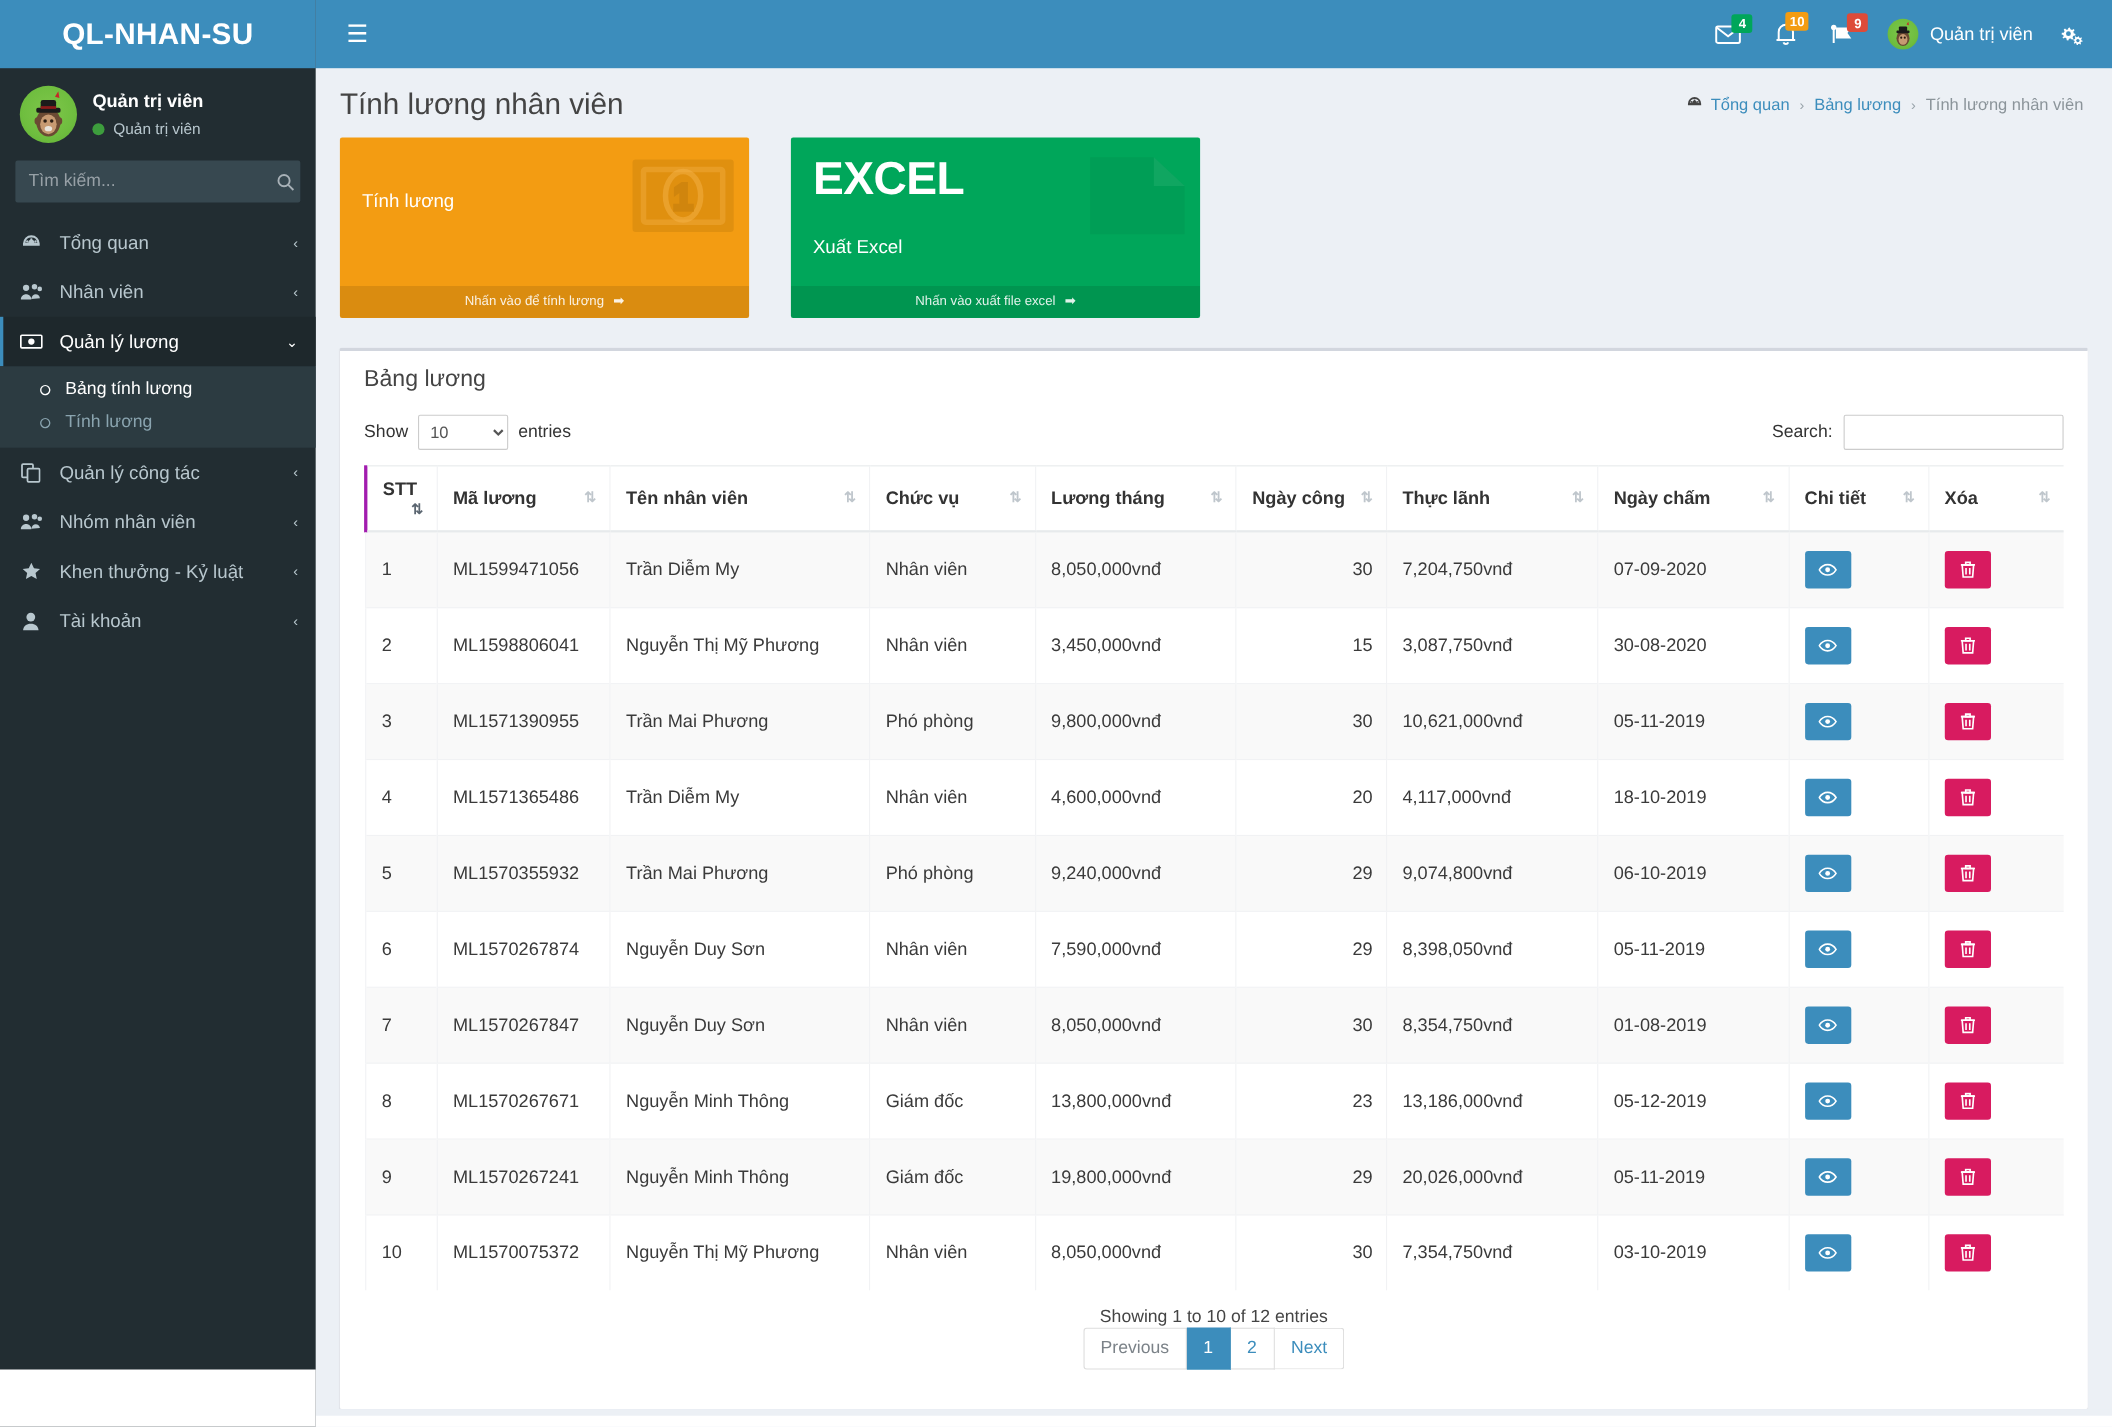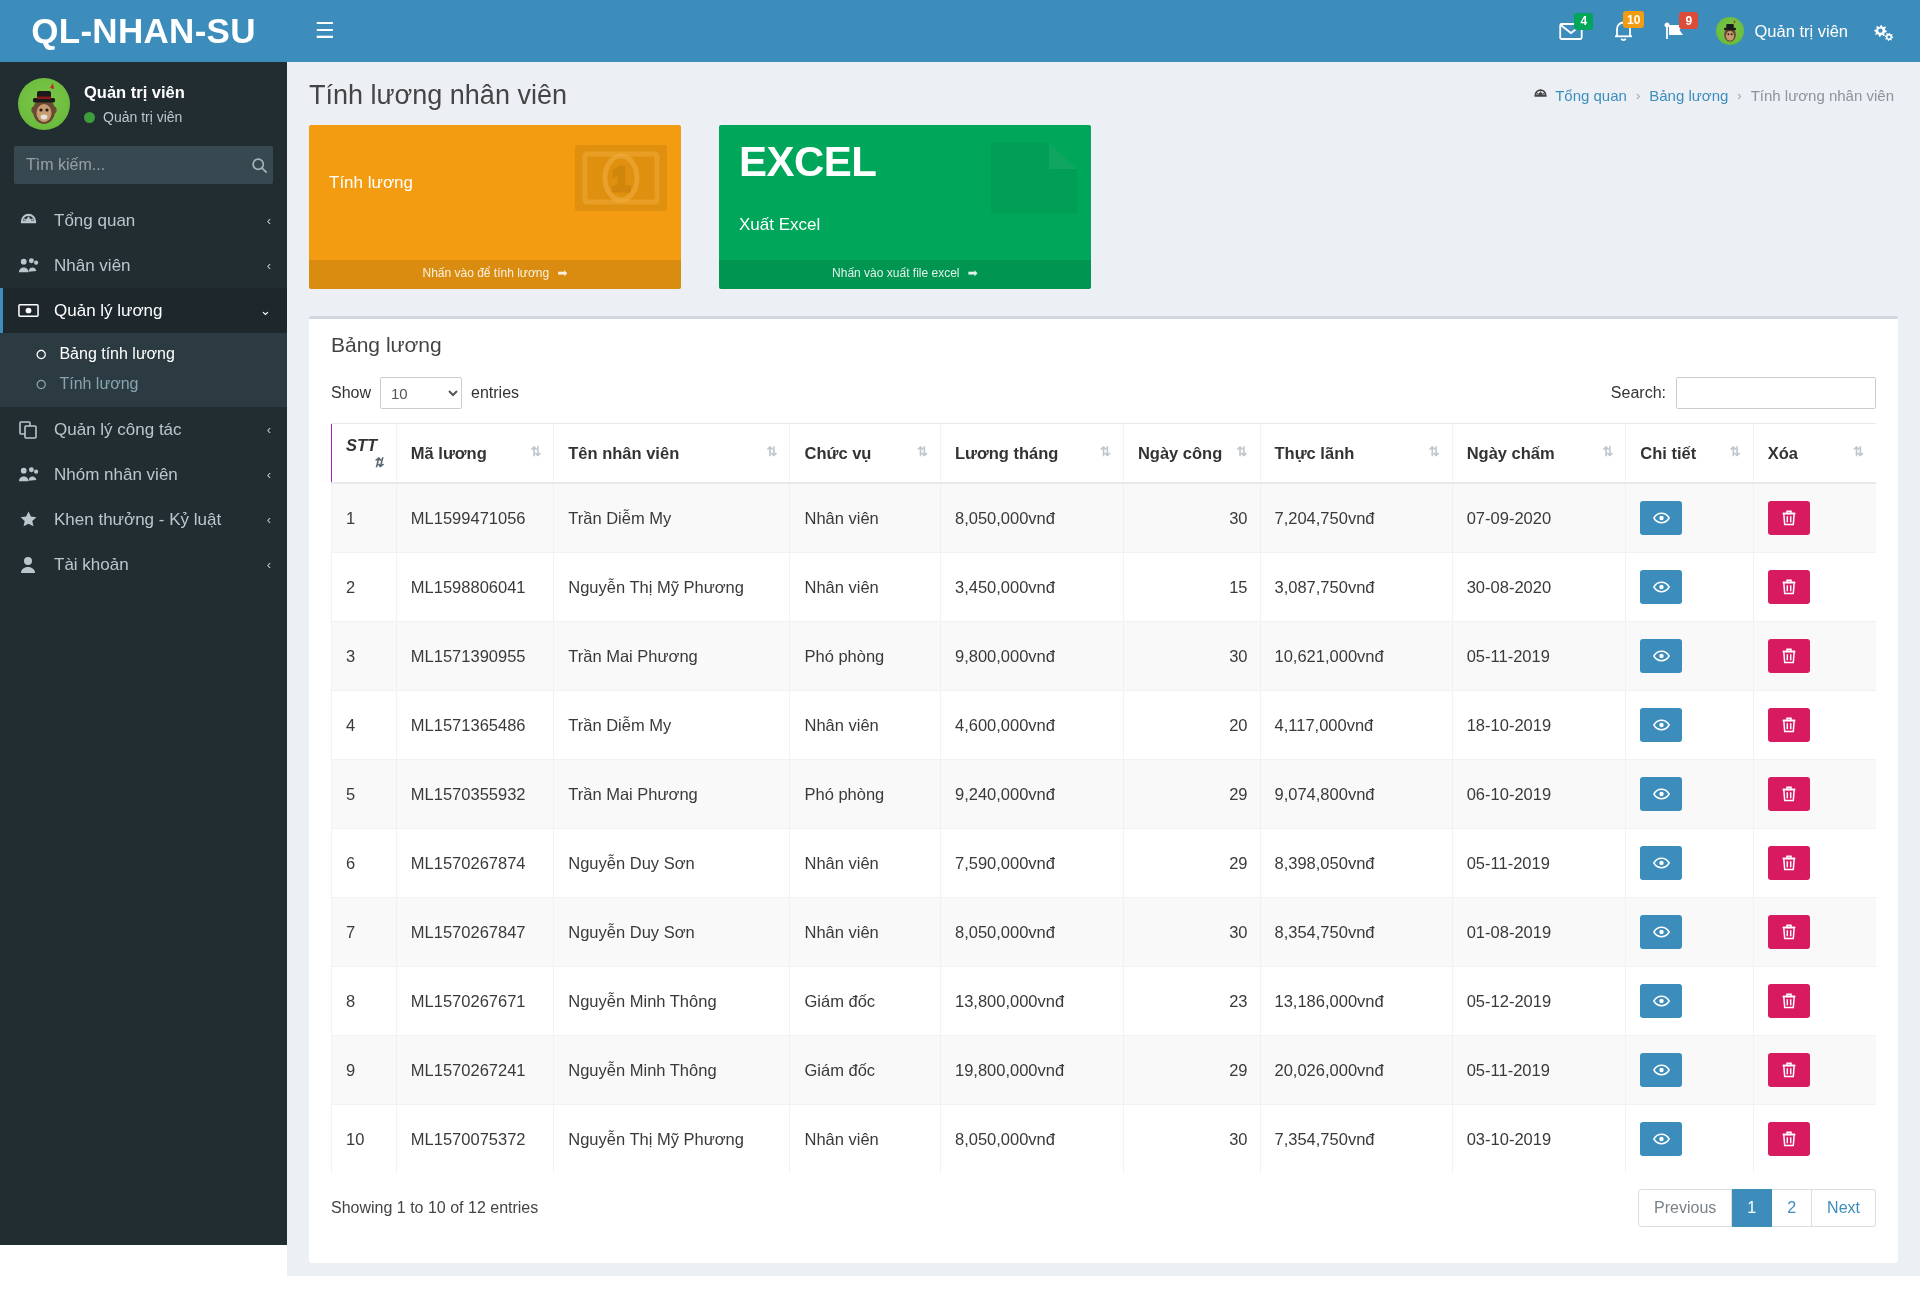--- a/index.html
+++ b/index.html
@@ -19,21 +19,21 @@
     width: 287px; min-width: 287px;
     background: #222d32;
     display: flex; flex-direction: column;
     position: relative;
   }
   .brand {
     height: 62px; min-height: 62px;
     background: #3c8dbc;
     color: #fff;
     display: flex; align-items: center; justify-content: center;
-    font-size: 35px; font-weight: bold;
+    font-size: 27px; font-weight: bold;
     letter-spacing: .3px;
   }
   .user-panel {
     padding: 16px 12px 16px 18px;
     display: flex; align-items: center; gap: 14px;
     border-bottom: 0;
   }
   .avatar-lg {
     width: 52px; height: 52px; border-radius: 50%;
     background: radial-gradient(circle at 50% 45%, #7ec64a 0%, #6fbe3f 60%, #5fae34 100%);
@@ -180,21 +180,21 @@
 
   table.dt { width: 100%; border-collapse: collapse; table-layout: fixed; }
   table.dt th {
     text-align: left; font-size: 16.5px; color: #333; font-weight: bold;
     padding: 12px 12px 12px 14px;
     border-bottom: 2px solid #e7eaec; border-top: 1px solid #e7eaec;
     border-left: 1px solid #f1f2f4;
     vertical-align: middle; position: relative; cursor: pointer;
     white-space: nowrap;
   }
-  table.dt th:first-child { border-left: 1px solid #a21caf; font-style: italic; }
+  table.dt th:first-child { border-left: 3px solid #a21caf; }
   table.dt th .sorticon { float: right; color: #bfc6cc; font-size: 13px; margin-left: 10px; }
   table.dt th.asc .sorticon { color: #5a6570; }
   table.dt td {
     font-size: 16.5px; color: #3a3a3a;
     padding: 17px 12px 17px 14px;
     border-top: 1px solid #f1f2f4;
     border-left: 1px solid #f1f2f4;
     vertical-align: middle;
     height: 62px;
   }
@@ -204,21 +204,21 @@
   td.net { color: #1a1ae6; font-weight: normal; }
   td.act { text-align: left; }
   .btn-sq {
     width: 42px; height: 34px; border: 0; border-radius: 3px;
     display: inline-flex; align-items: center; justify-content: center;
     cursor: pointer; color: #fff;
   }
   .btn-sq.info { background: #3c8dbc; }
   .btn-sq.del  { background: #d81b60; }
 
-  .dt-bottom { display: flex; align-items: center; justify-content: space-between; padding: 16px 0 8px 0; }
+  .dt-bottom { display: flex; align-items: center; justify-content: flex-start; padding: 16px 0 8px 0; flex-direction: column; }
   .dt-info { font-size: 16px; color: #444; }
   .pager { display: flex; }
   .pager span, .pager a {
     border: 1px solid #ddd; border-left: 0;
     padding: 9px 15px; font-size: 16px; color: #3c8dbc;
     background: #fff; cursor: pointer; text-decoration: none;
     display: inline-flex; align-items: center; justify-content: center;
     min-width: 34px;
   }
   .pager :first-child { border-left: 1px solid #ddd; border-radius: 3px 0 0 3px; }

